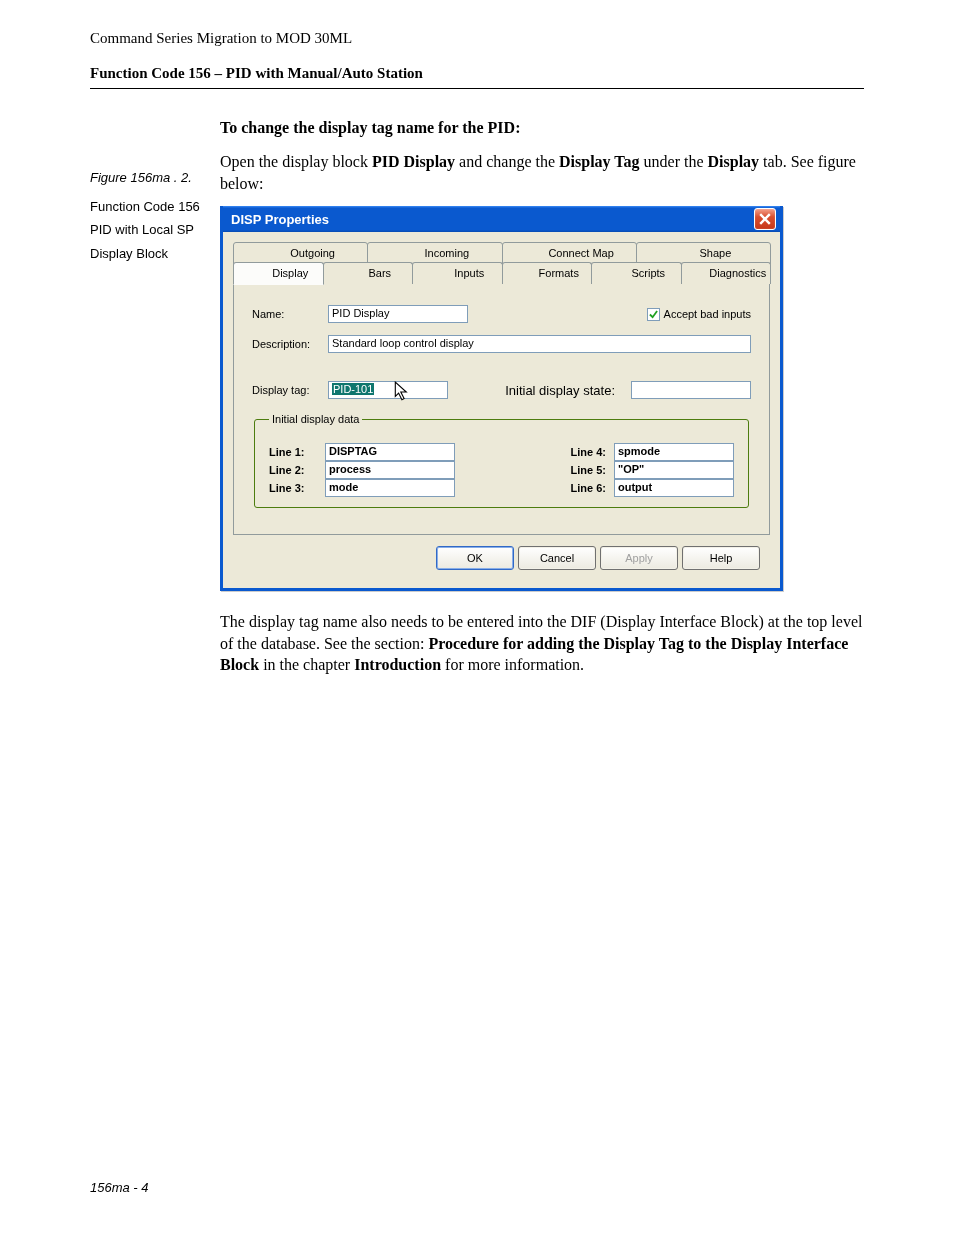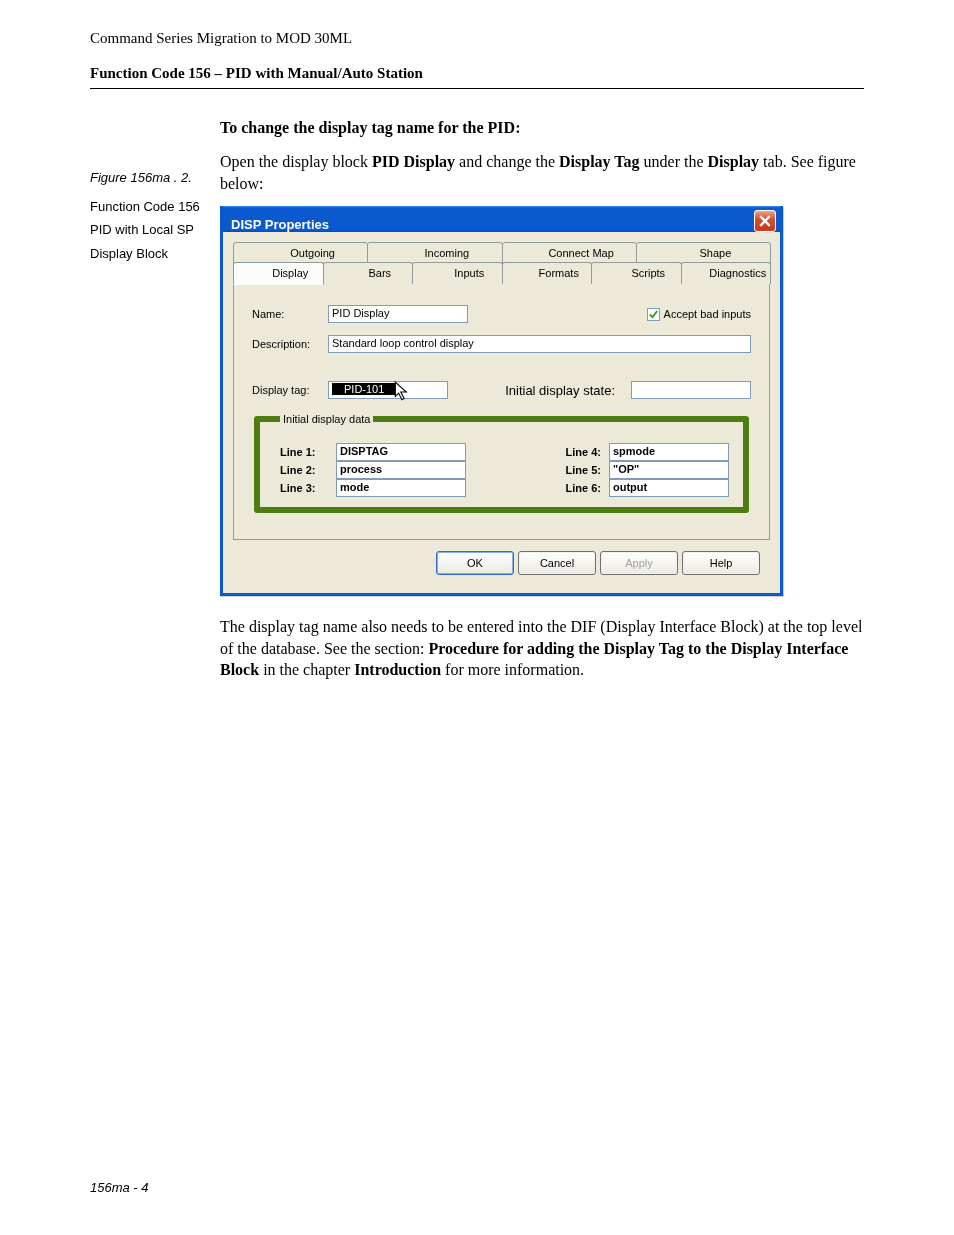--- a/index.html
+++ b/index.html
@@ -69,21 +69,21 @@
     border: 3px solid #0A59CF;
     border-top: none;
     background: #ece9d8;
     box-shadow: 1px 1px 0 rgba(0,0,0,.2);
     margin-bottom: 20px;
   }
   .titlebar {
     height: 26px;
     background: linear-gradient(to bottom,#3b8cf7 0%,#0a59cf 8%,#0a59cf 92%,#084bb0 100%);
     display: flex;
-    align-items: flex-end;
+    align-items: center;
     padding: 0 4px 0 8px;
     color: #fff;
     font-weight: bold;
     font-size: 13px;
   }
   .titlebar .spacer { flex:1; }
   .closebtn {
     width: 20px; height: 20px;
     background: linear-gradient(to bottom,#f4a08a,#d94e2f 40%,#c7381b);
     border: 1px solid #fff;
@@ -149,36 +149,36 @@
     height:18px;
     padding:1px 3px;
     font-size:11px;
     font-family: Tahoma, Arial, sans-serif;
     box-sizing:border-box;
   }
   .txtbox.sel {
     background:#fff;
   }
   .txtbox .seltext {
-    background:#000000;
+    background:#0f766e;
     color:#fff;
-    padding:0 12px;
+    padding:0 1px;
   }
   .chk { display:flex;align-items:center;gap:4px;font-size:11px; }
   .chk .box {
     width:13px;height:13px;border:1px solid #7f9db9;background:#fff;
     display:flex;align-items:center;justify-content:center;
     box-sizing:border-box;
   }
   .chk .box svg{width:9px;height:9px;}
 
   fieldset.idd {
-    border:6px solid #4d7c0f;
+    border:1px solid #4d7c0f;
     border-radius:3px;
-    padding: 18px 14px 10px 20px;
+    padding: 18px 14px 10px 14px;
     margin-top: 14px;
   }
   fieldset.idd legend{
     font-size:11px;
     padding:0 3px;
   }
   .grid2 {
     display:grid;
     grid-template-columns: 56px 130px 1fr 50px 120px;
     align-items:center;

